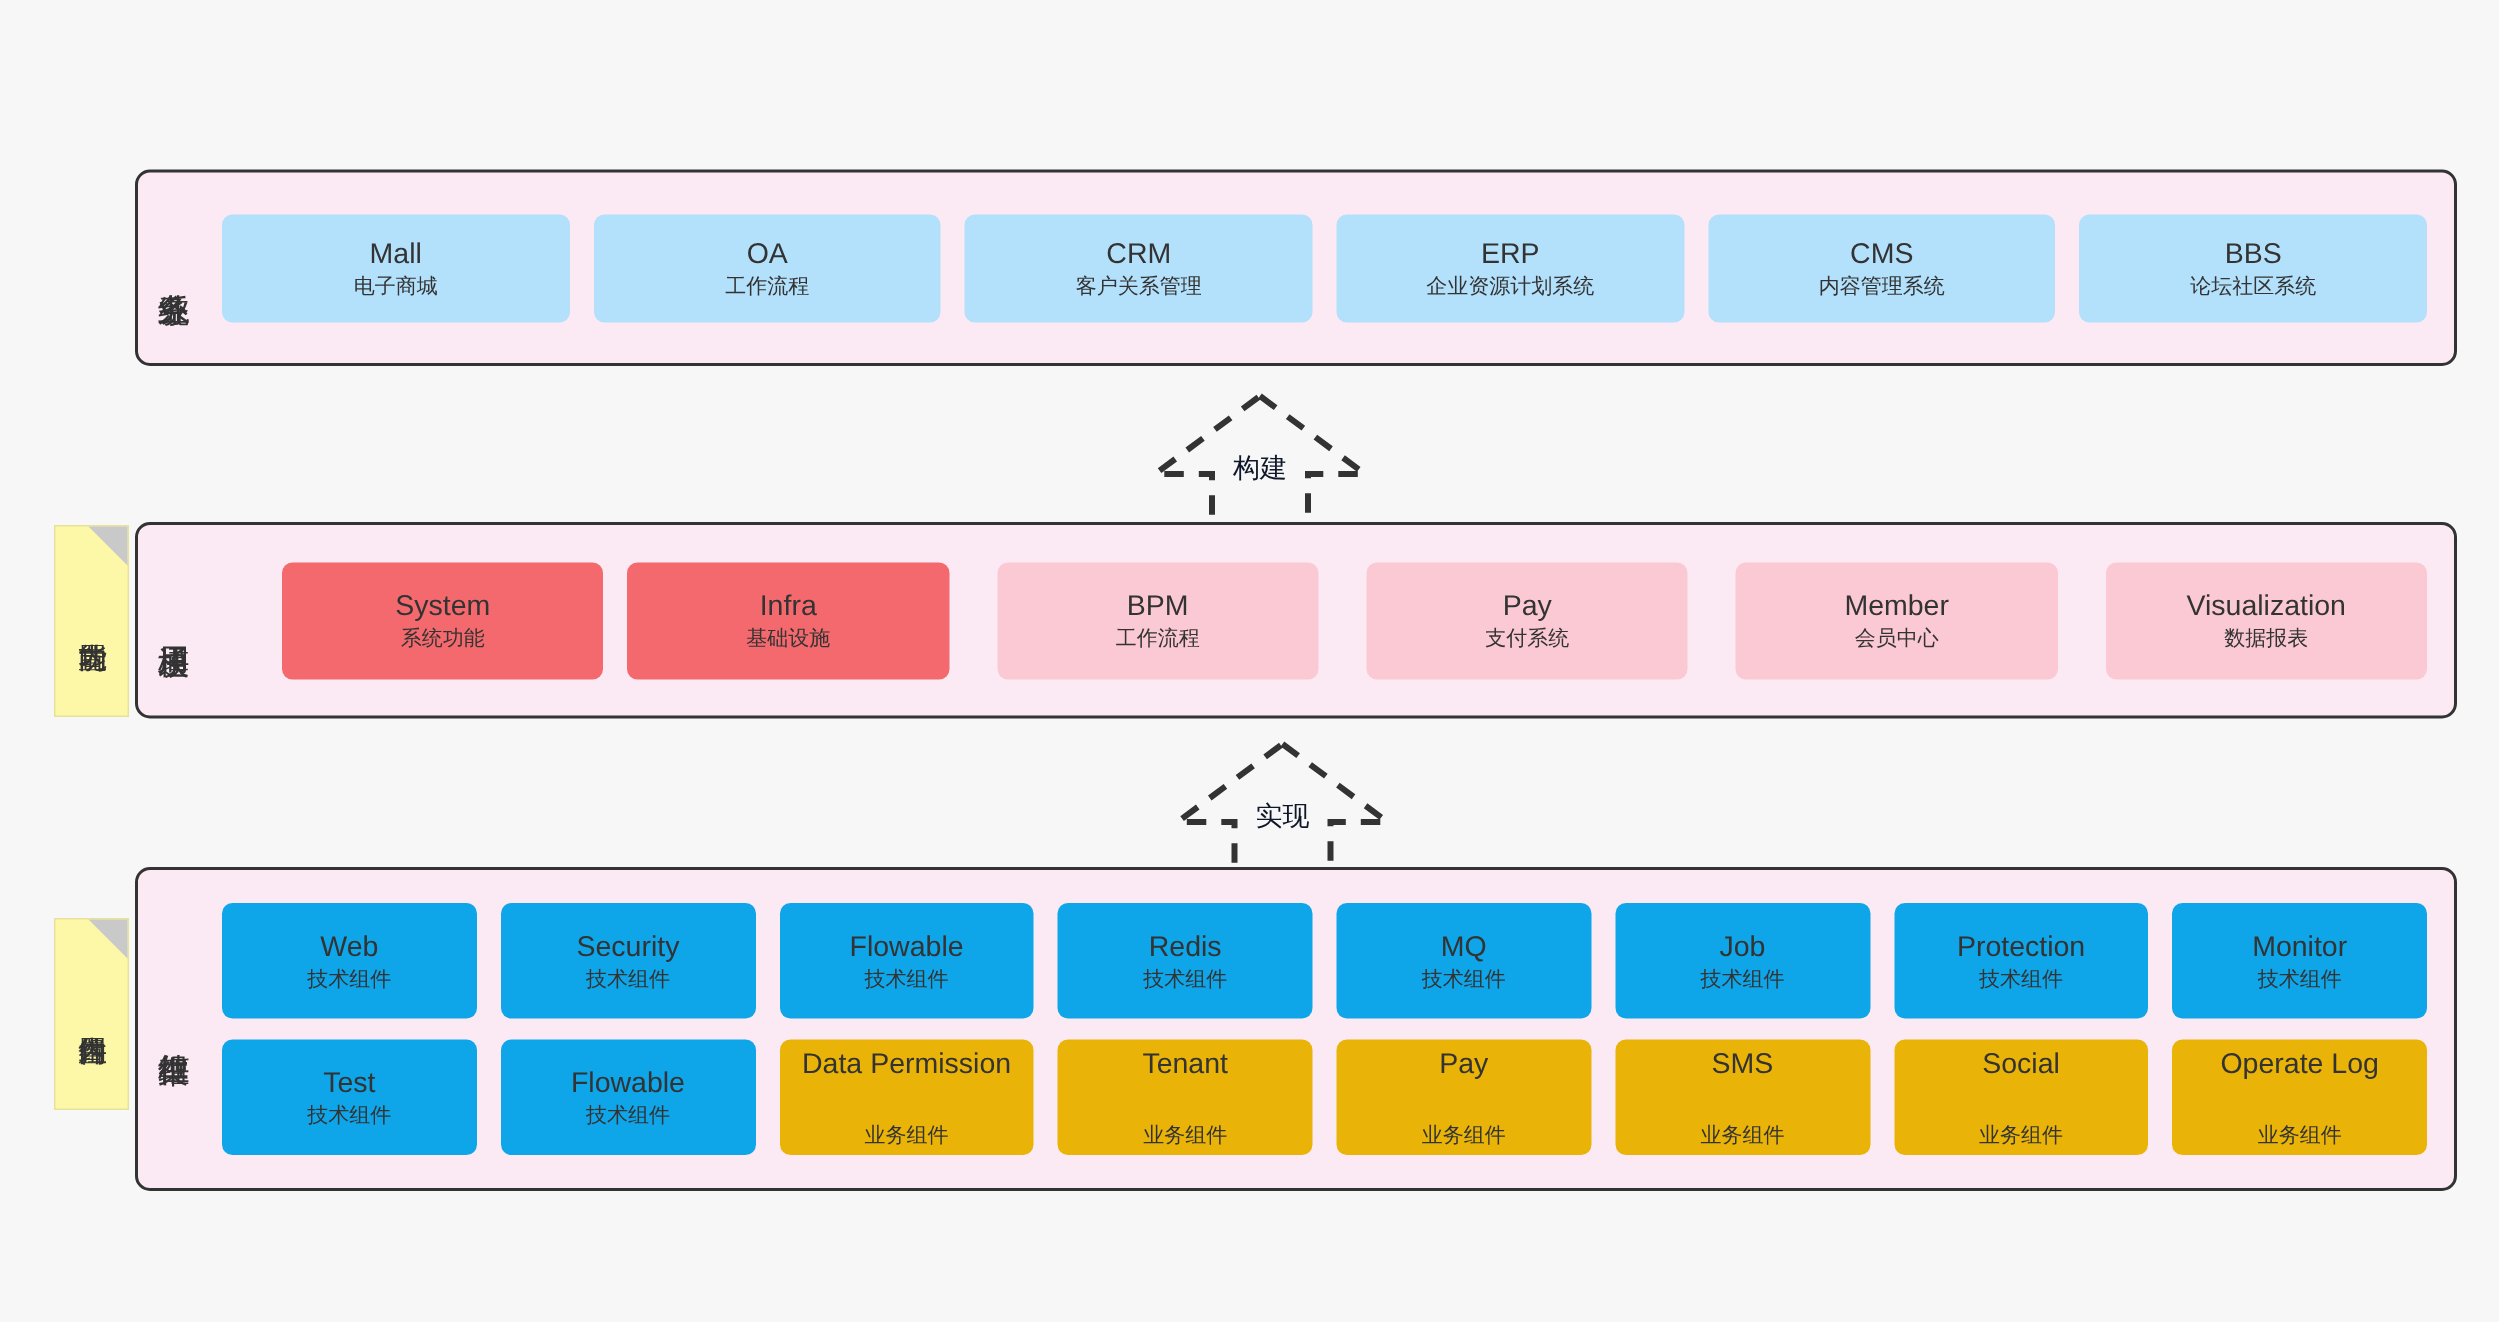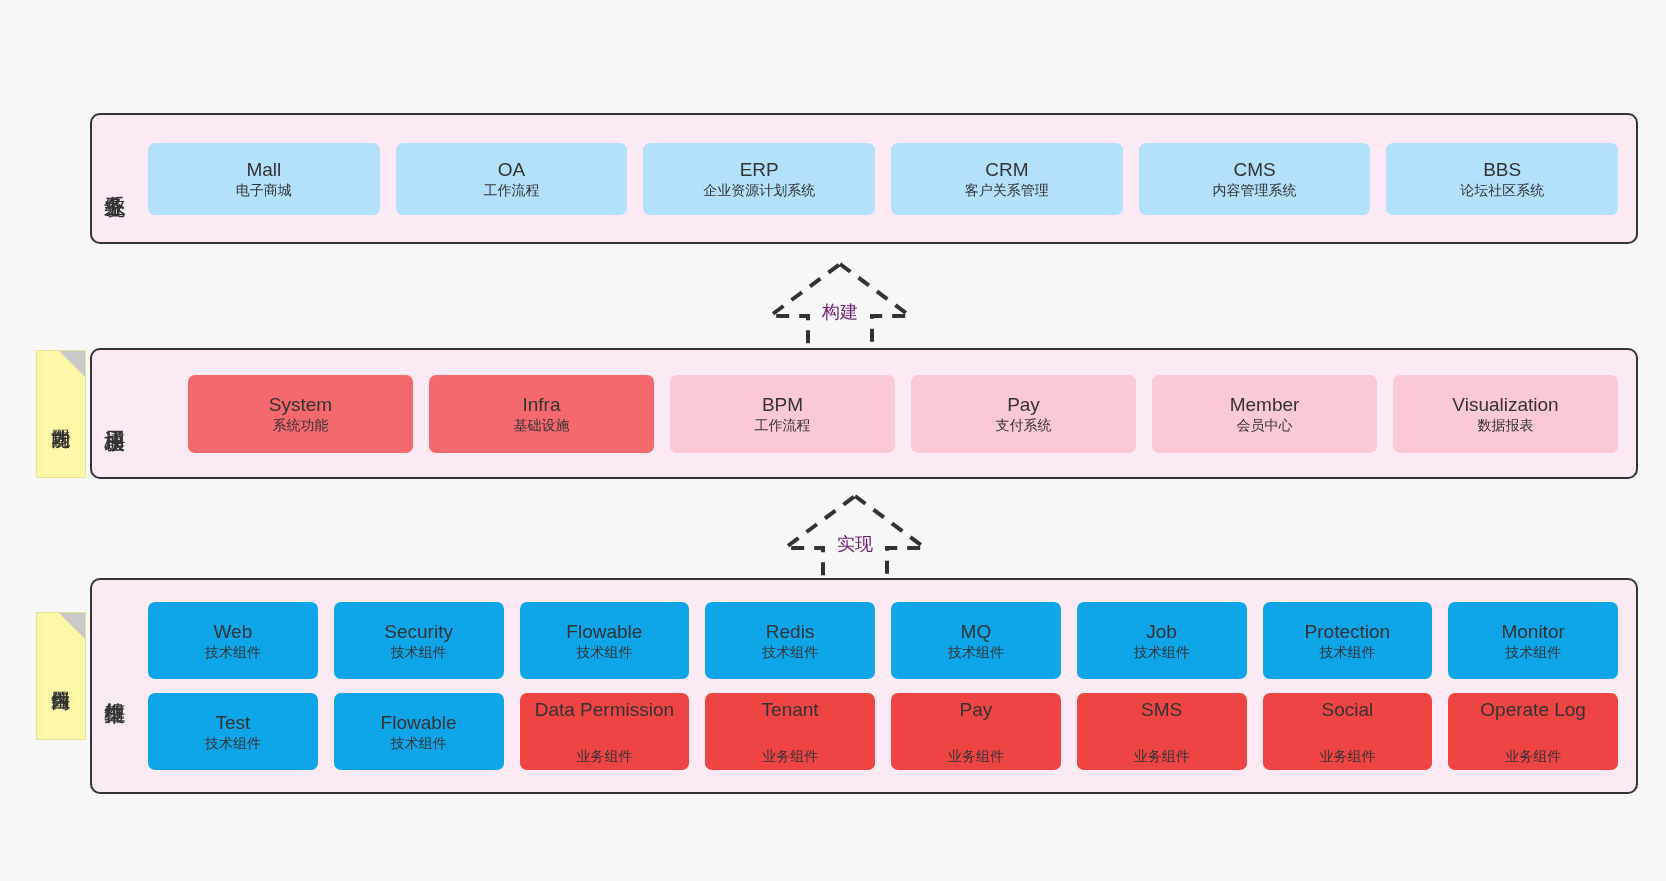--- a/index.html
+++ b/index.html
@@ -81,23 +81,23 @@
     color: #333333;
   }
   .node .t-cn {
     font-size: 14px;
     color: #333333;
   }
 
   
   .c-blue       { background: #b3e0fb; }
   .c-red        { background: #f4696e; }
-  .c-pink       { background: #fbc9d4; }
+  .c-pink       { background: #fbc9d4; margin-left: 16px; }
   .c-green      { background: #0ea5e9; }
-  .c-lightgreen { background: #ef4444; gap: 26px; }
+  .c-lightgreen { background: #eab308; gap: 26px; }
 
   
   #layer-business { left: 90px;  top: 113px; width: 1548px; height: 131px; }
   #layer-modules  { left: 90px;  top: 348px; width: 1548px; height: 131px; gap: 40px; }
   #layer-framework{ left: 90px;  top: 578px; width: 1548px; height: 216px; }
 
   #layer-business  .node { height: 72px; }
   #layer-modules   .node { height: 78px; }
   #layer-framework .node { height: 77px; }
 
@@ -143,21 +143,21 @@
   #arrow-realize { left: 775px; top: 490px; }
 
   .arrow-wrap svg { display: block; }
 
   .arrow-label {
     position: absolute;
     left: 0;
     width: 100%;
     text-align: center;
     font-size: 18px;
-    color: #701a75;
+    color: #0f172a;
     user-select: none;
   }
   #arrow-build .arrow-label   { top: 42px; }
   #arrow-realize .arrow-label { top: 42px; }
 </style>
 </head>
 <body>
 
 <div id="canvas">
 
@@ -167,26 +167,26 @@
       <div class="row">
         <div class="node c-blue">
           <span class="t-en">Mall</span>
           <span class="t-cn">电子商城</span>
         </div>
         <div class="node c-blue">
           <span class="t-en">OA</span>
           <span class="t-cn">工作流程</span>
         </div>
         <div class="node c-blue">
+          <span class="t-en">CRM</span>
+          <span class="t-cn">客户关系管理</span>
+        </div>
+        <div class="node c-blue">
           <span class="t-en">ERP</span>
           <span class="t-cn">企业资源计划系统</span>
-        </div>
-        <div class="node c-blue">
-          <span class="t-en">CRM</span>
-          <span class="t-cn">客户关系管理</span>
         </div>
         <div class="node c-blue">
           <span class="t-en">CMS</span>
           <span class="t-cn">内容管理系统</span>
         </div>
         <div class="node c-blue">
           <span class="t-en">BBS</span>
           <span class="t-cn">论坛社区系统</span>
         </div>
       </div>

